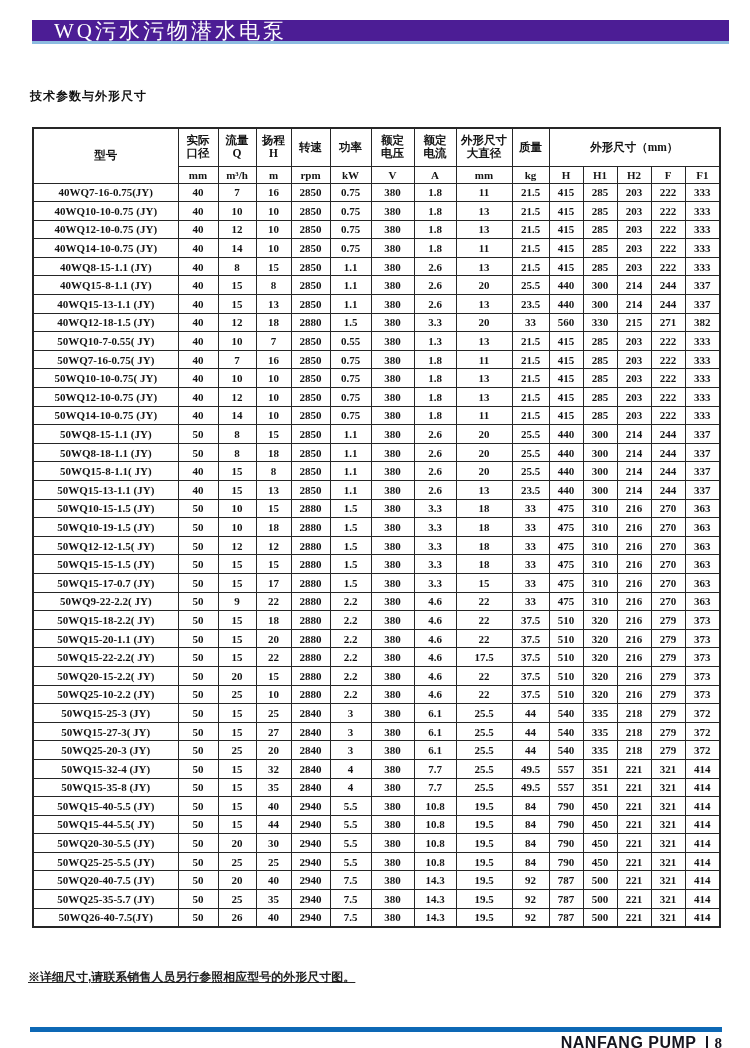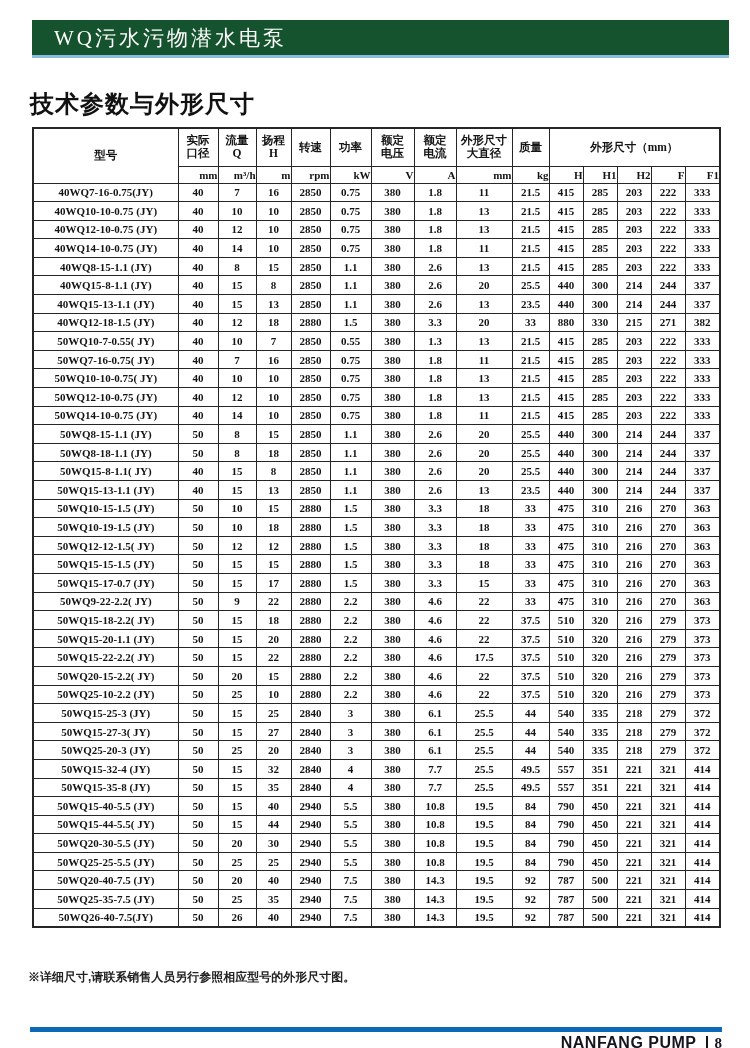--- a/index.html
+++ b/index.html
@@ -5,32 +5,32 @@
   * { margin: 0; padding: 0; box-sizing: border-box; }
   html, body { background: #ffffff; }
   body {
     width: 750px; height: 1048px;
     position: relative;
     font-family: "Liberation Sans", sans-serif;
     overflow: hidden;
   }
   .banner {
     position: absolute; left: 32px; top: 20px;
-    width: 697px; height: 38px;
-    background: #14532d;
+    width: 697px; height: 24px;
+    background: #4c1d95;
     border-bottom: 3px solid #8cbbe0;
     color: #ffffff;
     display: flex; align-items: center;
     padding-left: 22px;
     font-family: "Liberation Serif", serif;
     font-size: 21px; letter-spacing: 3px;
   }
   .section-title {
     position: absolute; left: 30px; top: 88px;
-    font-size: 24px; font-weight: bold; color: #111111;
+    font-size: 12px; font-weight: bold; color: #111111;
     letter-spacing: 1px;
     font-family: "Liberation Sans", sans-serif;
   }
   table.spec {
     position: absolute; left: 32px; top: 127px;
     width: 687px;
     border-collapse: collapse;
     table-layout: fixed;
     font-family: "Liberation Serif", serif;
     color: #141414;
@@ -44,32 +44,32 @@
   }
   table.spec thead tr.labels th {
     height: 38px;
     font-size: 11.5px;
     white-space: pre-line;
     line-height: 1.15;
   }
   table.spec thead tr.units th {
     height: 17px;
     font-size: 11px;
-    text-align: right;
   }
   table.spec tbody td {
     height: 18.6px;
     font-size: 11px;
     white-space: nowrap;
     overflow: hidden;
   }
   .footnote {
     position: absolute; left: 28px; top: 969px;
     font-size: 12px; font-weight: bold; color: #222222;
     font-family: "Liberation Sans", sans-serif;
+    text-decoration: underline;
   }
   .footer-line {
     position: absolute; left: 30px; top: 1027px;
     width: 692px; height: 5px;
     background: #0d68b5;
   }
   .footer-text {
     position: absolute; right: 28px; top: 1034px;
     display: flex; align-items: center;
   }
@@ -275,21 +275,21 @@
         <td>40WQ12-18-1.5 (JY)</td>
         <td>40</td>
         <td>12</td>
         <td>18</td>
         <td>2880</td>
         <td>1.5</td>
         <td>380</td>
         <td>3.3</td>
         <td>20</td>
         <td>33</td>
-        <td>880</td>
+        <td>560</td>
         <td>330</td>
         <td>215</td>
         <td>271</td>
         <td>382</td>
       </tr>
       <tr>
         <td>50WQ10-7-0.55( JY)</td>
         <td>40</td>
         <td>10</td>
         <td>7</td>
@@ -792,21 +792,21 @@
         <td>14.3</td>
         <td>19.5</td>
         <td>92</td>
         <td>787</td>
         <td>500</td>
         <td>221</td>
         <td>321</td>
         <td>414</td>
       </tr>
       <tr>
-        <td>50WQ25-35-7.5 (JY)</td>
+        <td>50WQ25-35-5.7 (JY)</td>
         <td>50</td>
         <td>25</td>
         <td>35</td>
         <td>2940</td>
         <td>7.5</td>
         <td>380</td>
         <td>14.3</td>
         <td>19.5</td>
         <td>92</td>
         <td>787</td>

